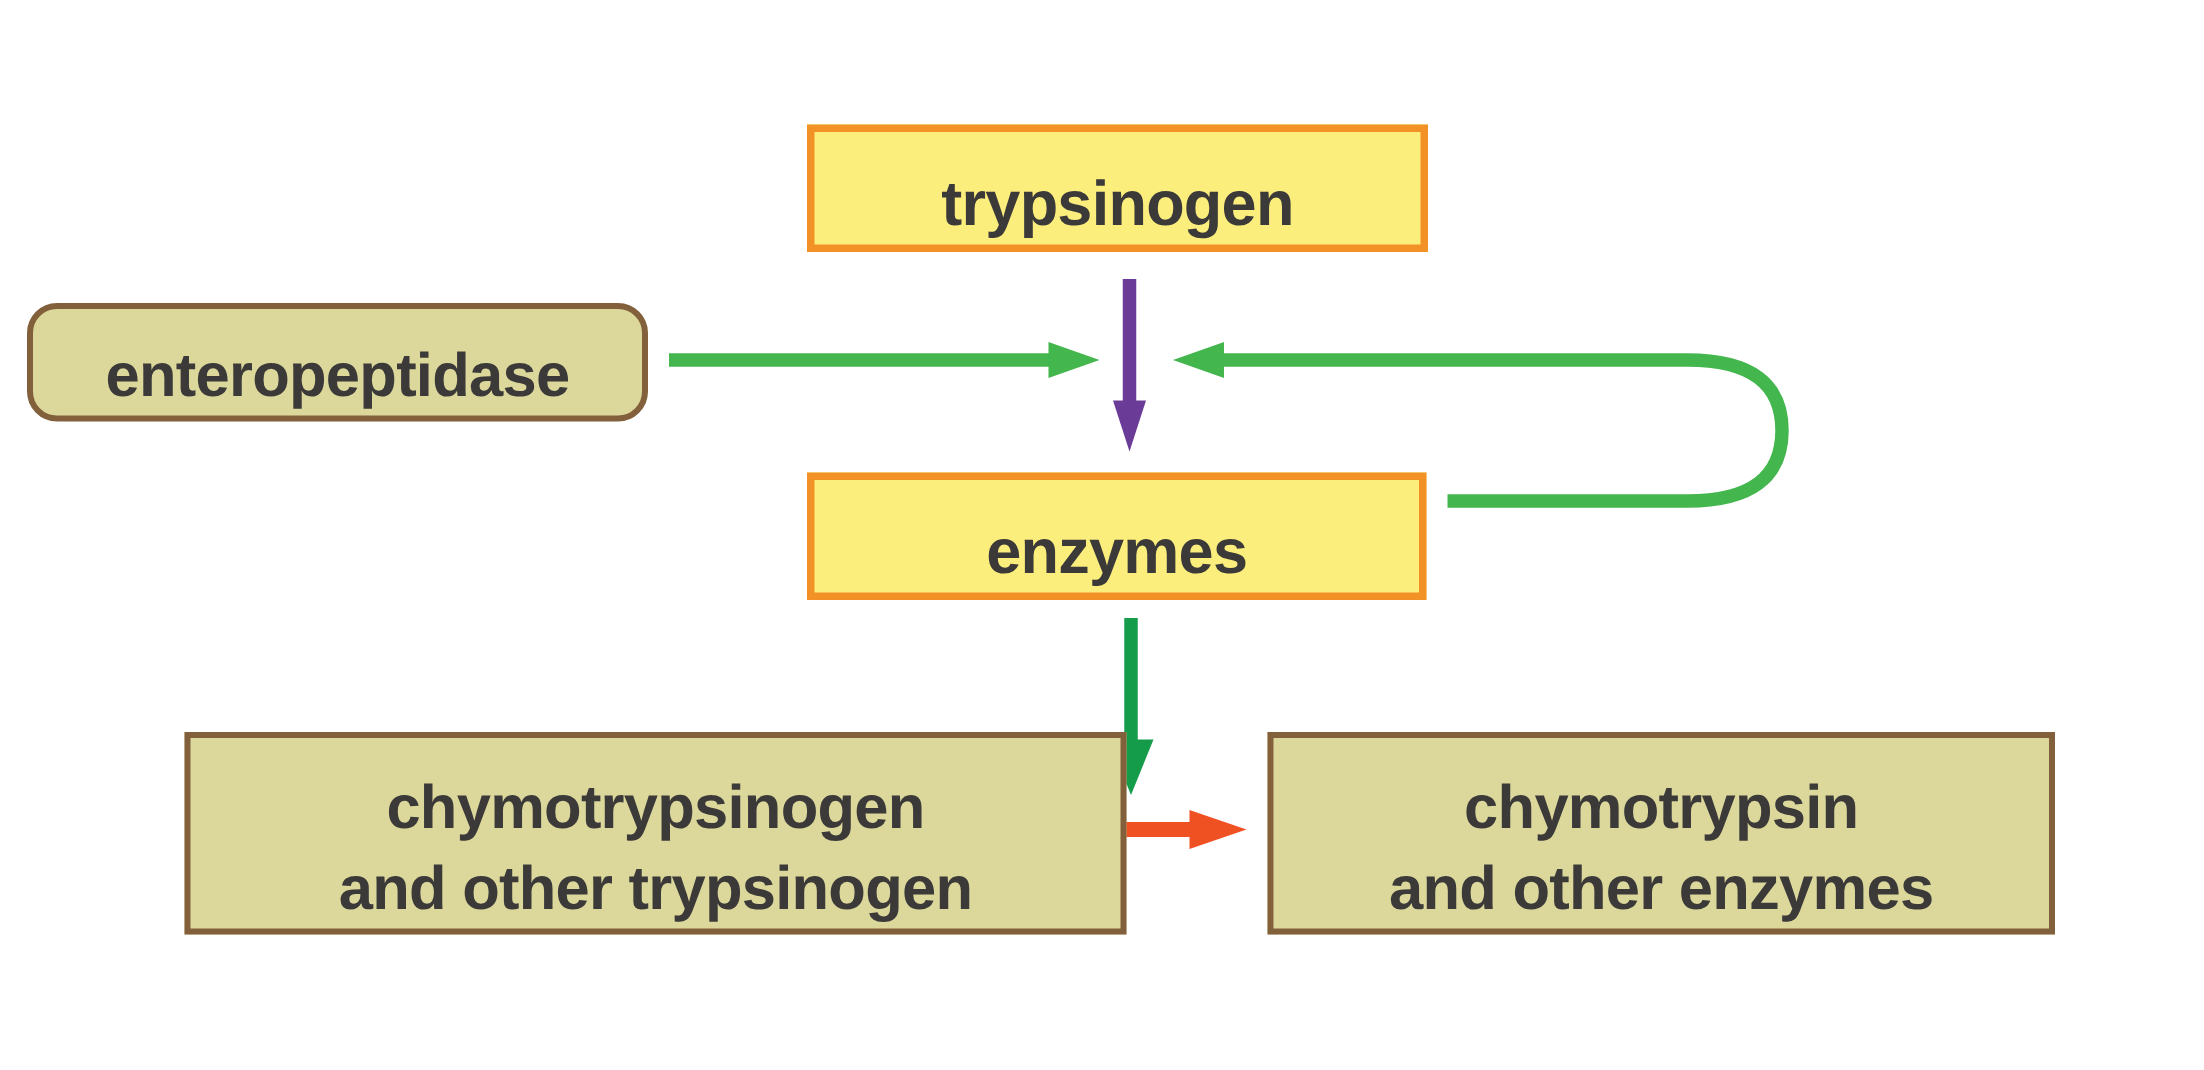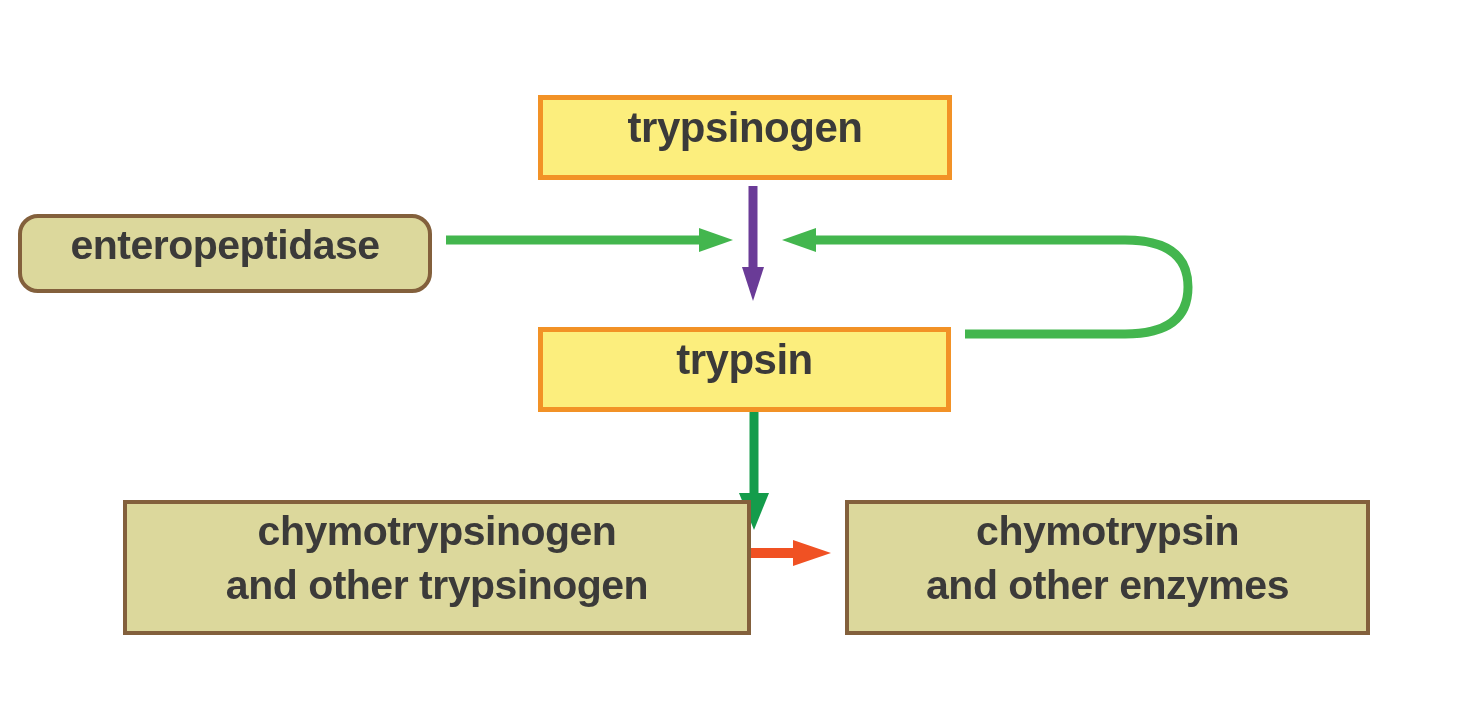--- a/index.html
+++ b/index.html
@@ -21,27 +21,26 @@
     left: 0;
     width: 1469px;
     height: 713px;
   }
   .box {
     position: absolute;
     box-sizing: border-box;
     display: flex;
     flex-direction: column;
     align-items: center;
-    justify-content: flex-start;
+    justify-content: flex-end;
     text-align: center;
     font-weight: bold;
     color: var(--text, #3b3a39);
     letter-spacing: -0.5px;
     line-height: 1.32;
-    margin-top: 12px;
   }
   .box.yellow {
     background: var(--yellow-fill, #fcee7d);
     border: 5px solid var(--orange-border, #f29226);
     font-size: 42px;
   }
   .box.tan {
     background: var(--tan-fill, #dcd89c);
     border: 4px solid var(--brown-border, #83603c);
     font-size: 41px;
@@ -87,21 +86,21 @@
 
   <div class="box yellow box-trypsinogen">
     <span>trypsinogen</span>
   </div>
 
   <div class="box tan box-enteropeptidase">
     <span>enteropeptidase</span>
   </div>
 
   <div class="box yellow box-trypsin">
-    <span>trypsin</span>
+    <span>enzymes</span>
   </div>
 
   <div class="box tan box-chymotrypsinogen">
     <span>chymotrypsinogen</span>
     <span>and other trypsinogen</span>
   </div>
 
   <div class="box tan box-chymotrypsin">
     <span>chymotrypsin</span>
     <span>and other enzymes</span>

